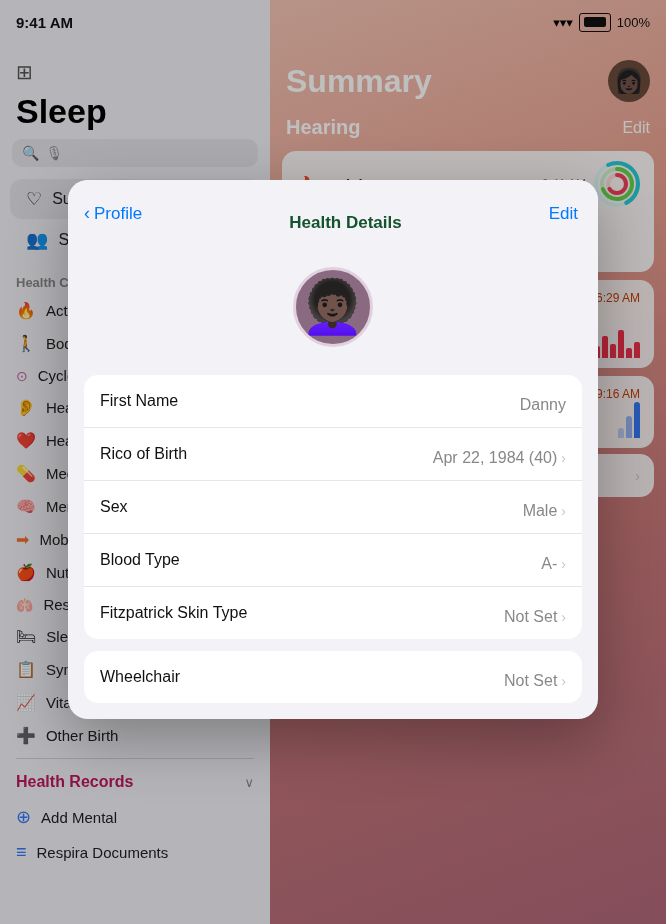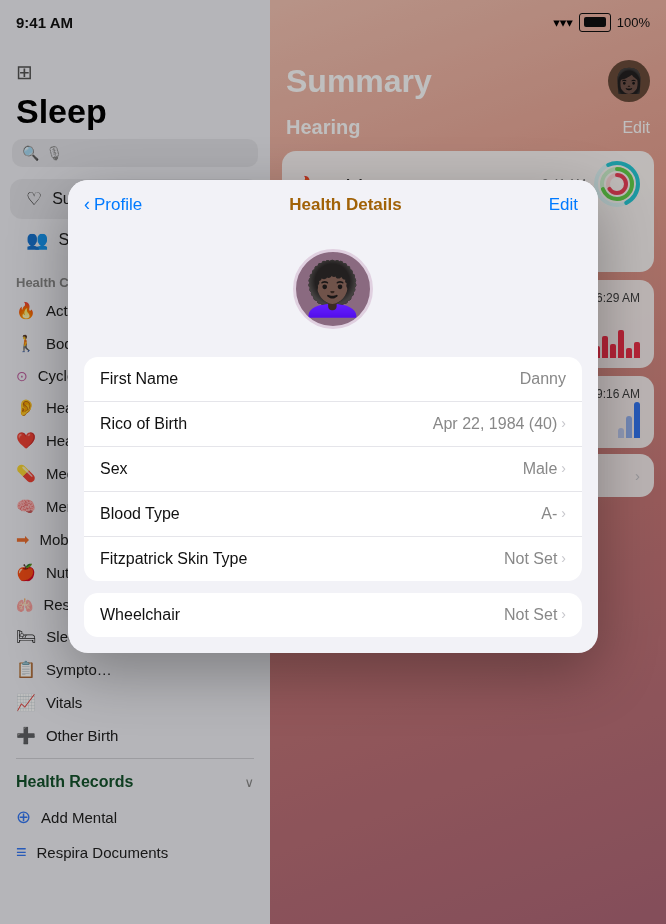--- a/index.html
+++ b/index.html
@@ -125,21 +125,21 @@
 
     .health-records-header {
       display: flex;
       align-items: center;
       justify-content: space-between;
       padding: 8px 16px;
     }
     .health-records-title {
       font-size: 16px;
       font-weight: 600;
-      color: #14532d;
+      color: #be185d;
     }
     .chevron-down { font-size: 13px; color: #888; }
 
     .add-account-item, .clinical-docs-item {
       display: flex;
       align-items: center;
       gap: 10px;
       padding: 7px 16px;
       font-size: 15px;
       color: #222;
@@ -225,21 +225,21 @@
       background: rgba(255,255,255,0.88);
       border-radius: 14px;
       padding: 10px 14px;
     }
     .sm-card-header {
       display: flex; align-items: center; justify-content: space-between;
     }
     .sm-card-title-row { display: flex; align-items: center; gap: 6px; }
     .sm-card-icon { font-size: 14px; }
     .sm-card-title { font-size: 14px; font-weight: 600; color: #555; }
-    .sm-card-time { font-size: 12px; color: #404040; margin-left: 43px; }
+    .sm-card-time { font-size: 12px; color: #c2410c; margin-left: 43px; }
     .sm-card-value { font-size: 26px; font-weight: 700; color: #111; margin-top: 4px; }
     .sm-card-unit { font-size: 13px; color: #888; }
     .show-all-btn {
       margin: 6px 12px;
       background: rgba(255,255,255,0.88);
       border-radius: 14px;
       padding: 12px 14px;
       display: flex; align-items: center; gap: 8px;
       font-size: 15px;
       color: #555;
@@ -270,21 +270,21 @@
       justify-content: space-between;
       padding: 14px 20px 10px 16px;
       background: #f2f2f7;
     }
     .modal-back {
       display: flex; align-items: center; gap: 4px;
       font-size: 17px; color: #007aff; font-weight: 400;
     }
     .modal-back-chevron { font-size: 18px; }
     .modal-nav-title {
-      font-size: 17px; font-weight: 600; color: #a16207;
+      font-size: 17px; font-weight: 600; color: #14532d; margin-top: 19px;
     }
     .modal-edit {
       font-size: 17px; color: #007aff; font-weight: 400;
     }
 
     .modal-avatar-area {
       display: flex; justify-content: center; align-items: center;
       padding: 24px 0 28px 0;
       background: #f2f2f7;
     }
@@ -310,21 +310,21 @@
       justify-content: space-between;
       padding: 13px 16px;
       border-bottom: 1px solid #e5e5ea;
     }
     .form-row:last-child { border-bottom: none; }
     .form-label {
       font-size: 16px; color: #111;
     }
     .form-value {
       font-size: 16px; color: #888;
-      display: flex; align-items: flex-start; gap: 4px;
+      display: flex; align-items: center; gap: 4px; margin-top: 8px;
     }
     .form-chevron { font-size: 14px; color: #c7c7cc; }
 
     .modal-wheelchair {
       background: #fff;
       border-radius: 14px;
       margin: 12px 16px 16px 16px;
     }
     .wheelchair-row {
       display: flex;

